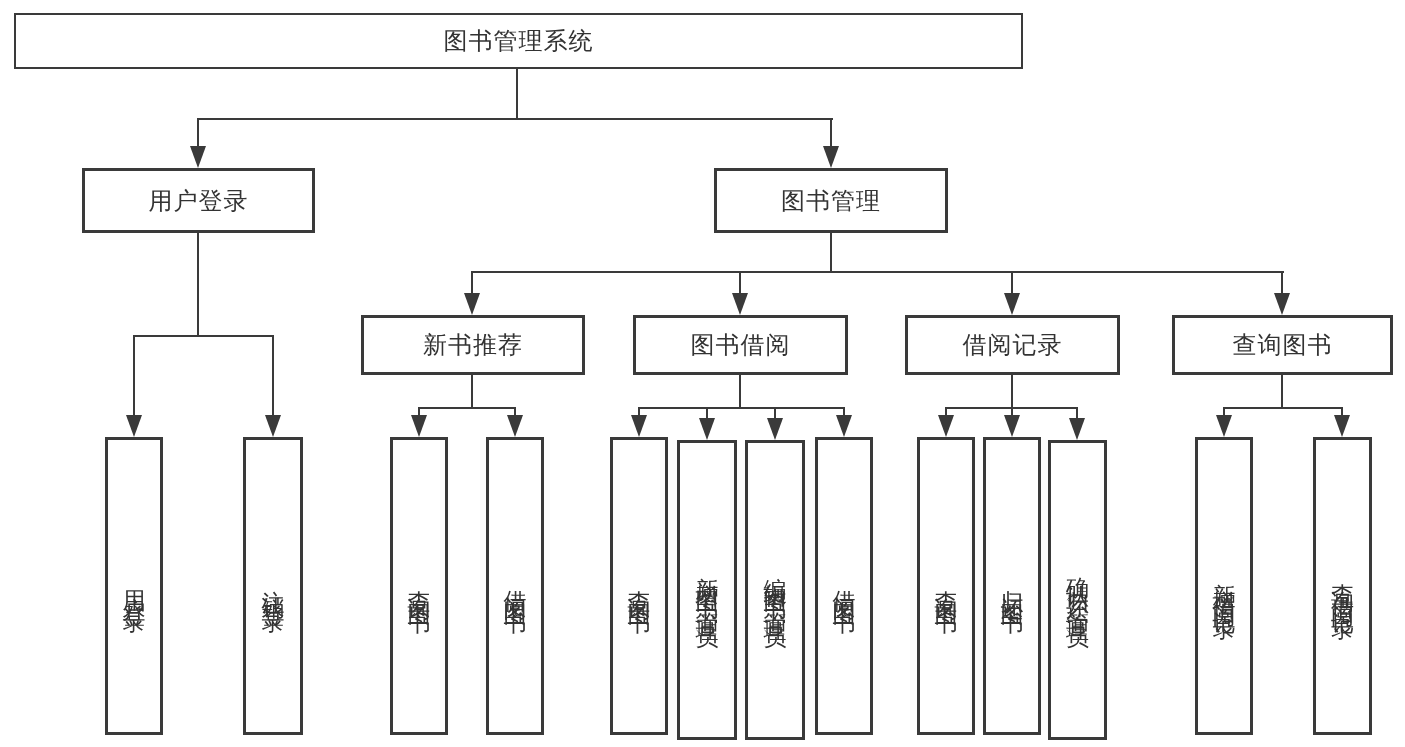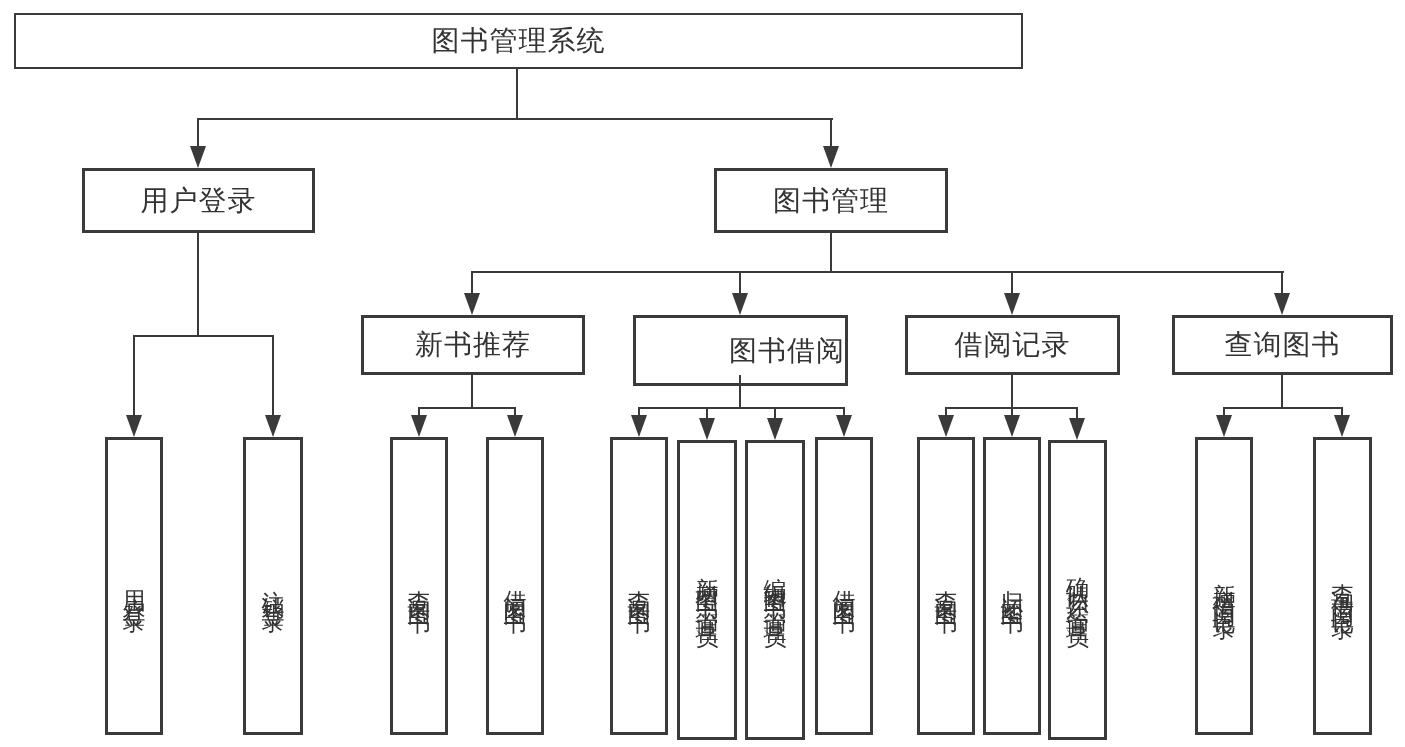--- a/index.html
+++ b/index.html
@@ -10,21 +10,21 @@
   html,body{margin:0;padding:0;background:#ffffff;}
   #stage{
     position:relative;width:1405px;height:747px;background:#ffffff;overflow:hidden;
     font-family:"Liberation Sans","DejaVu Sans",sans-serif;color:var(--text);
   }
   .node{
     position:absolute;background:#ffffff;border:3px solid var(--line);
     display:flex;align-items:center;justify-content:center;box-sizing:border-box;
   }
   .node.thin{border-width:2px;}
-  .hlabel{font-size:28px;letter-spacing:1px;white-space:nowrap;}
+  .hlabel{font-size:24px;letter-spacing:1px;white-space:nowrap;}
   .leaf{border-width:3px;}
   .vtext{
     writing-mode:vertical-rl;text-orientation:mixed;
     font-size:23px;letter-spacing:7px;line-height:1;white-space:nowrap;
   }
   .ln{position:absolute;background:var(--line);}
   .arr{
     position:absolute;width:0;height:0;
     border-left:8px solid transparent;border-right:8px solid transparent;
     border-top:22px solid var(--line);
@@ -46,21 +46,21 @@
   <div class="node" style="left:82px;top:168px;width:233px;height:65px;">
     <span class="hlabel">用户登录</span>
   </div>
   <div class="node" style="left:714px;top:168px;width:234px;height:65px;">
     <span class="hlabel">图书管理</span>
   </div>
 
   <div class="node" style="left:361px;top:315px;width:224px;height:60px;font-family:Liberation Mono, monospace;">
     <span class="hlabel">新书推荐</span>
   </div>
-  <div class="node" style="left:633px;top:315px;width:215px;height:71px;justify-content:flex-end;">
+  <div class="node" style="left:633px;top:315px;width:215px;height:60px;">
     <span class="hlabel">图书借阅</span>
   </div>
   <div class="node" style="left:905px;top:315px;width:215px;height:60px;">
     <span class="hlabel">借阅记录</span>
   </div>
   <div class="node" style="left:1172px;top:315px;width:221px;height:60px;">
     <span class="hlabel">查询图书</span>
   </div>
 
   <div class="node leaf" style="left:105px;top:437px;width:58px;height:298px;">

